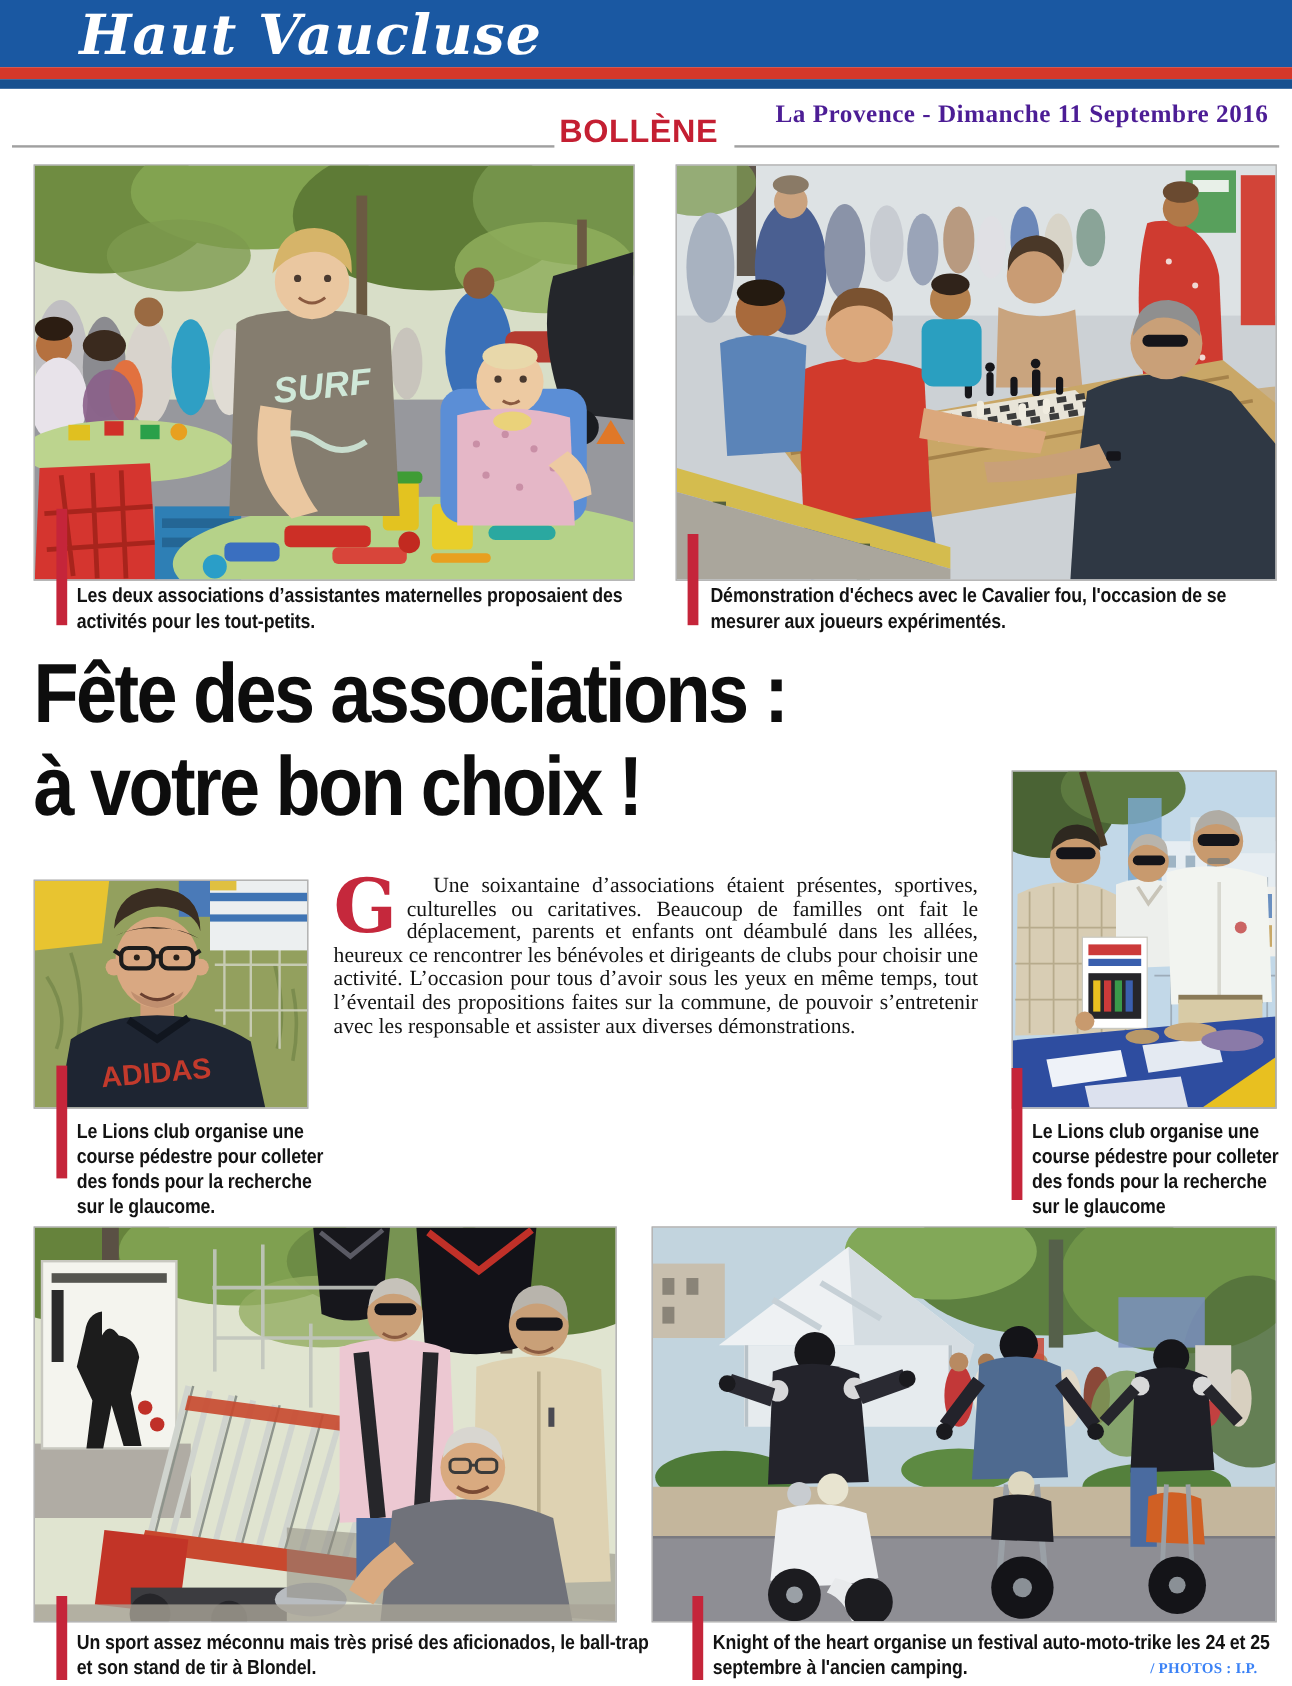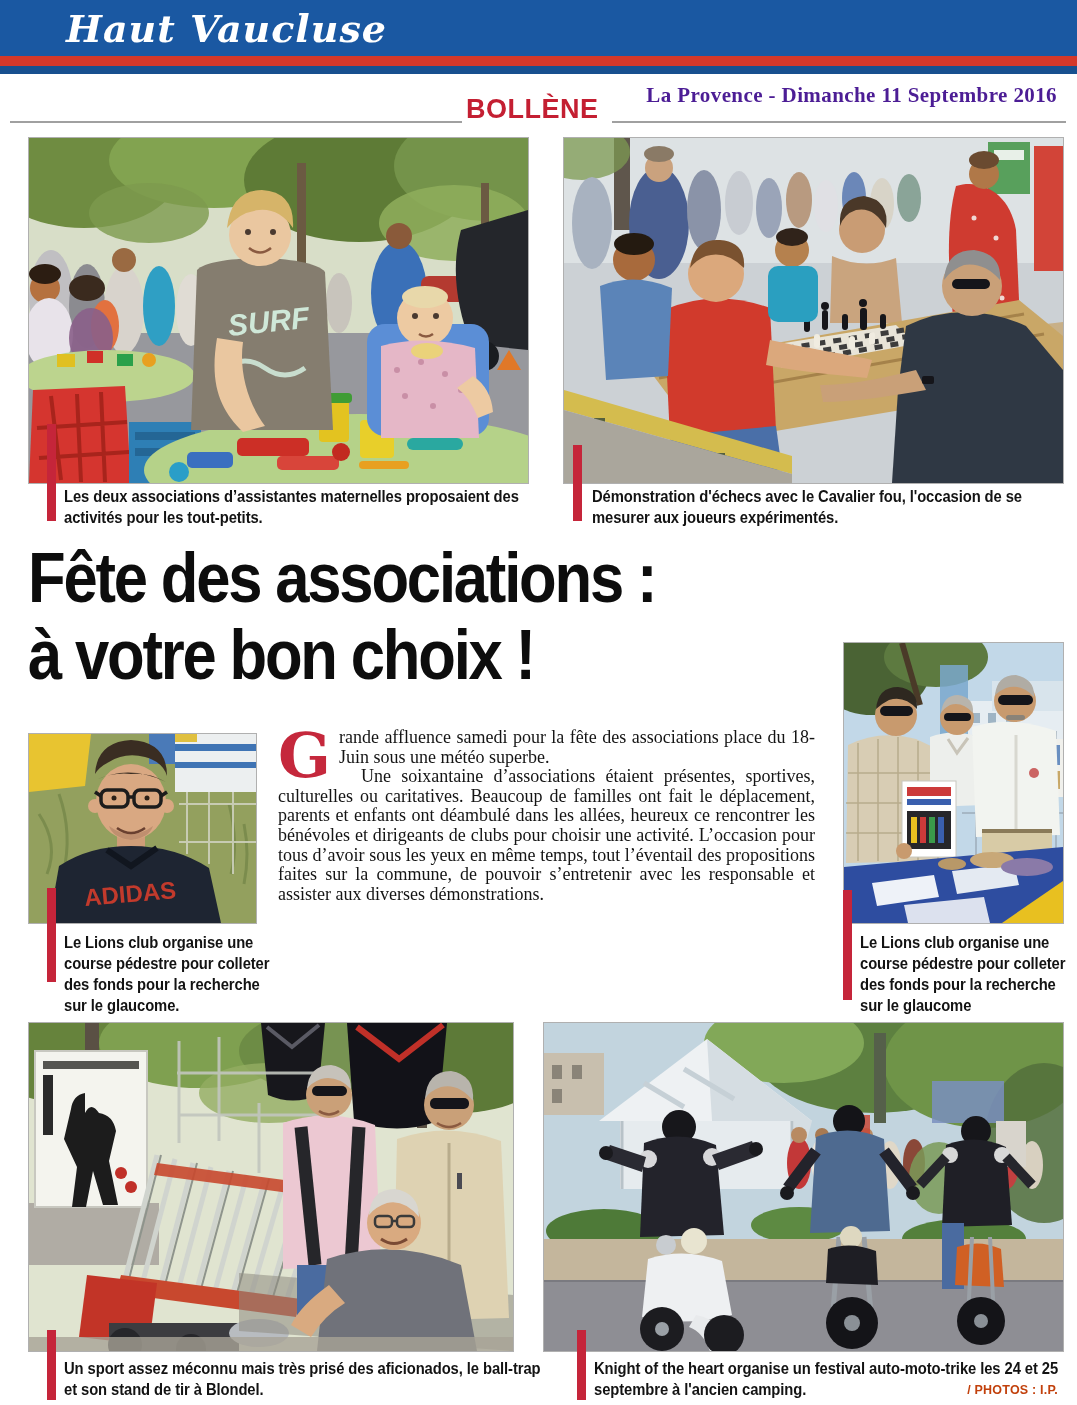--- a/index.html
+++ b/index.html
@@ -4,21 +4,21 @@
 <style>
   html,body{margin:0;padding:0;background:#fff;}
   .page{position:relative;width:1077px;height:1405px;background:#fff;overflow:hidden;
         font-family:"Liberation Sans",sans-serif;}
   
   .banner{position:absolute;left:0;top:0;width:1077px;height:56px;background:#1a58a2;}
   .stripe-red{position:absolute;left:0;top:56px;width:1077px;height:10px;background:#d4382a;}
   .stripe-blue{position:absolute;left:0;top:66px;width:1077px;height:8px;background:#17508f;}
   .masthead{position:absolute;left:66px;top:0;height:56px;line-height:58px;color:#fff;
             font-family:"DejaVu Serif",serif;font-style:italic;font-weight:bold;
-            font-size:38px;letter-spacing:1px;white-space:nowrap;}
+            font-size:46px;letter-spacing:1px;white-space:nowrap;}
   .dateline{position:absolute;top:83px;right:20px;font-family:"Liberation Serif",serif;
             font-weight:bold;font-size:21px;color:#4c1d95;letter-spacing:.4px;white-space:nowrap;}
   .rule{position:absolute;left:10px;top:121px;width:1056px;height:2px;background:#a0a0a0;z-index:1;}
   .section-label{position:absolute;left:462px;top:94px;width:142px;text-align:left;z-index:2;
             background:#fff;color:#c41f32;font-weight:700;font-size:27px;line-height:31px;
             letter-spacing:.5px;padding:0 4px;}
   
   .photo{position:absolute;border:1px solid #b0b0b0;overflow:hidden;background:#ccc;}
   .photo svg{display:block;width:100%;height:100%;}
   .f1{left:28px;top:137px;width:499px;height:345px;}
@@ -50,22 +50,22 @@
             transform-origin:0 0;white-space:nowrap;}
   
   .article{position:absolute;left:278px;top:728px;width:537px;
            font-family:"Liberation Serif",serif;font-size:18px;line-height:19.6px;
            text-align:justify;color:#141414;}
   .article p{margin:0;hyphens:auto;}
   .article p.ind{text-indent:22px;}
   .dropcap{float:left;font-family:"DejaVu Serif",serif;font-weight:bold;color:#c5283c;
            font-size:62px;line-height:50px;margin:3px 8px 0 0;}
   
-  .credit{position:absolute;top:1383px;right:19px;font-weight:700;font-size:12.5px;
-          color:#c2410c;letter-spacing:.2px;white-space:nowrap;}
+  .credit{position:absolute;top:1383px;right:29px;font-weight:700;font-size:12.5px;
+          color:#3b82f6;letter-spacing:.2px;white-space:nowrap;font-family:Liberation Serif, serif;}
 </style>
 </head>
 <body>
 
 <div class="page">
 
   <div class="banner">
     <div class="masthead">Haut Vaucluse</div>
   </div>
   <div class="stripe-red"></div>
@@ -291,21 +291,21 @@
       <path d="M80 92 Q102 108 124 92 Q120 104 102 106 Q84 104 80 92 Z" fill="#b9886a" opacity="0.8"></path>
       <path d="M88 94 q14 10 28 0" stroke="#6a4030" stroke-width="2.5" fill="none"></path>
       <text x="56" y="172" font-size="24" font-weight="bold" fill="#c23a2c" font-family="Liberation Sans, sans-serif" transform="rotate(-5 56 172)">ADIDAS</text>
     </svg>
   </div>
 
   <div class="bar b3"></div>
   <div class="cap c3">Le Lions club organise une course pédestre pour colleter des fonds pour la recherche sur le glaucome.</div>
 
   <div class="article">
-    <p><span class="dropcap">G</span><span>rande affluence samedi pour la fête des associations place du 18-Juin sous une météo superbe.</span></p>
+    <p><span class="dropcap">G</span></p>
     <p class="ind">Une soixantaine d’associations étaient présentes, sportives, culturelles ou caritatives. Beaucoup de familles ont fait le déplacement, parents et enfants ont déambulé dans les allées, heureux ce rencontrer les bénévoles et dirigeants de clubs pour choisir une activité. L’occasion pour tous d’avoir sous les yeux en même temps, tout l’éventail des propositions faites sur la commune, de pouvoir s’entretenir avec les responsable et assister aux diverses démonstrations.</p>
   </div>
 
   <div class="photo f4">
     <svg viewBox="0 0 219 280" xmlns="http://www.w3.org/2000/svg">
       <rect width="219" height="280" fill="#c2d8e8"></rect>
       <rect x="118" y="58" width="101" height="74" fill="#e6edf2"></rect>
       <rect x="148" y="38" width="71" height="30" fill="#d8e4ec"></rect>
       <g fill="#9fb4c4">
           <rect x="128" y="70" width="8" height="10"></rect>

